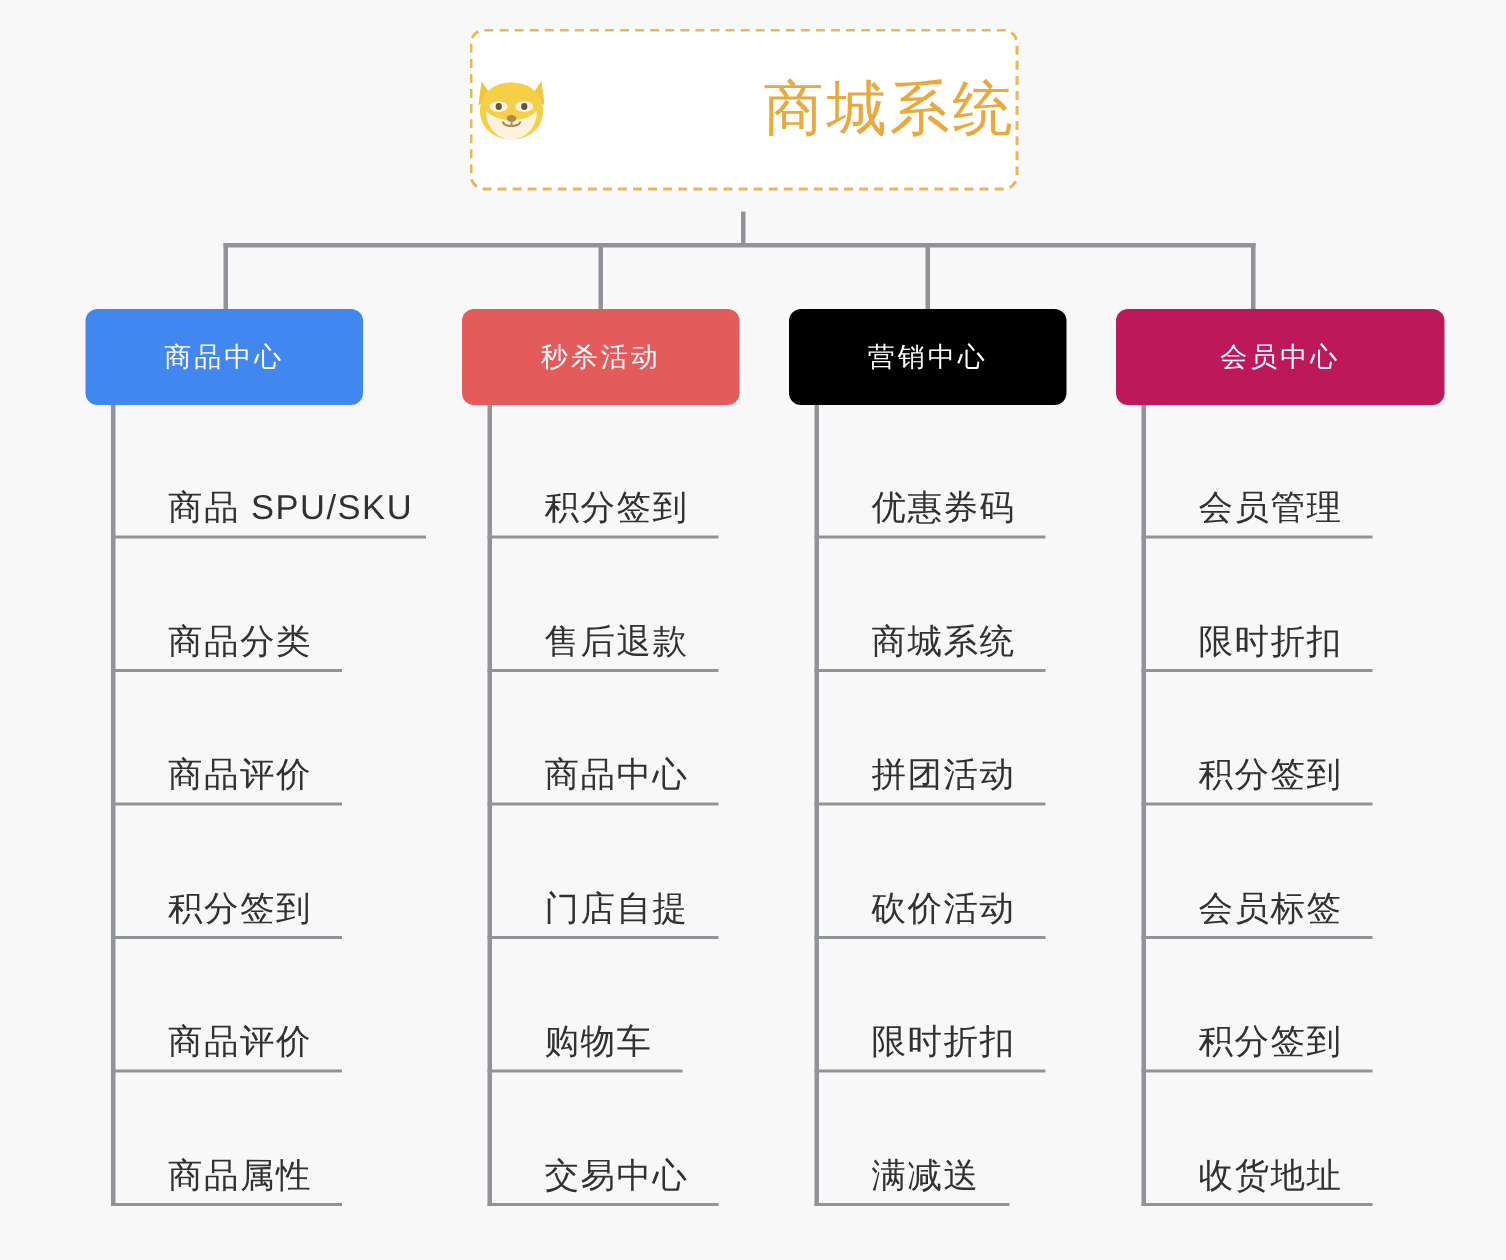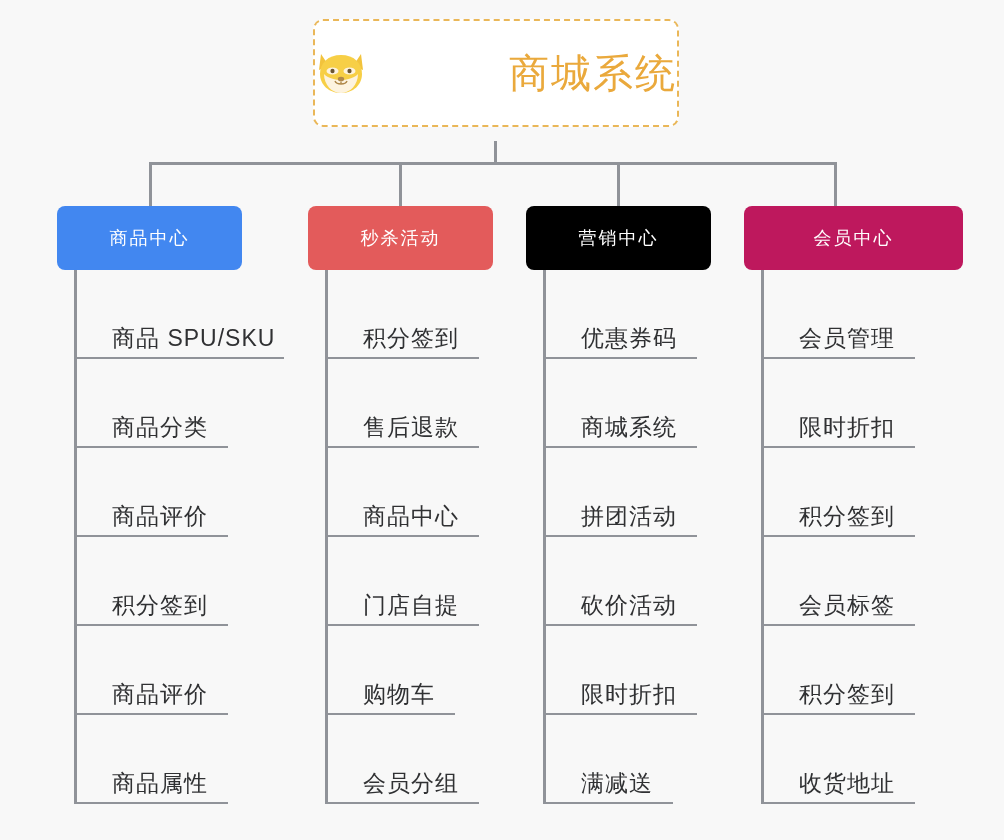--- a/index.html
+++ b/index.html
@@ -214,21 +214,21 @@
       </div>
       <div class="leaf">
         <div class="leaf-label">门店自提</div>
         <div class="leaf-rule" style="width: 154px; background: rgb(144, 147, 153);"></div>
       </div>
       <div class="leaf">
         <div class="leaf-label">购物车</div>
         <div class="leaf-rule" style="width: 130px; background: rgb(144, 147, 153);"></div>
       </div>
       <div class="leaf">
-        <div class="leaf-label">会员分组</div>
+        <div class="leaf-label">交易中心</div>
         <div class="leaf-rule" style="width: 154px; background: rgb(144, 147, 153);"></div>
       </div>
     </div>
   <div class="branch" style="left:543px">
     <div class="spine" style="background: rgb(144, 147, 153); height: 534px;"></div>
   <div class="leaf">
         <div class="leaf-label">优惠券码</div>
         <div class="leaf-rule" style="width: 154px; background: rgb(144, 147, 153);"></div>
       </div>
       <div class="leaf">

